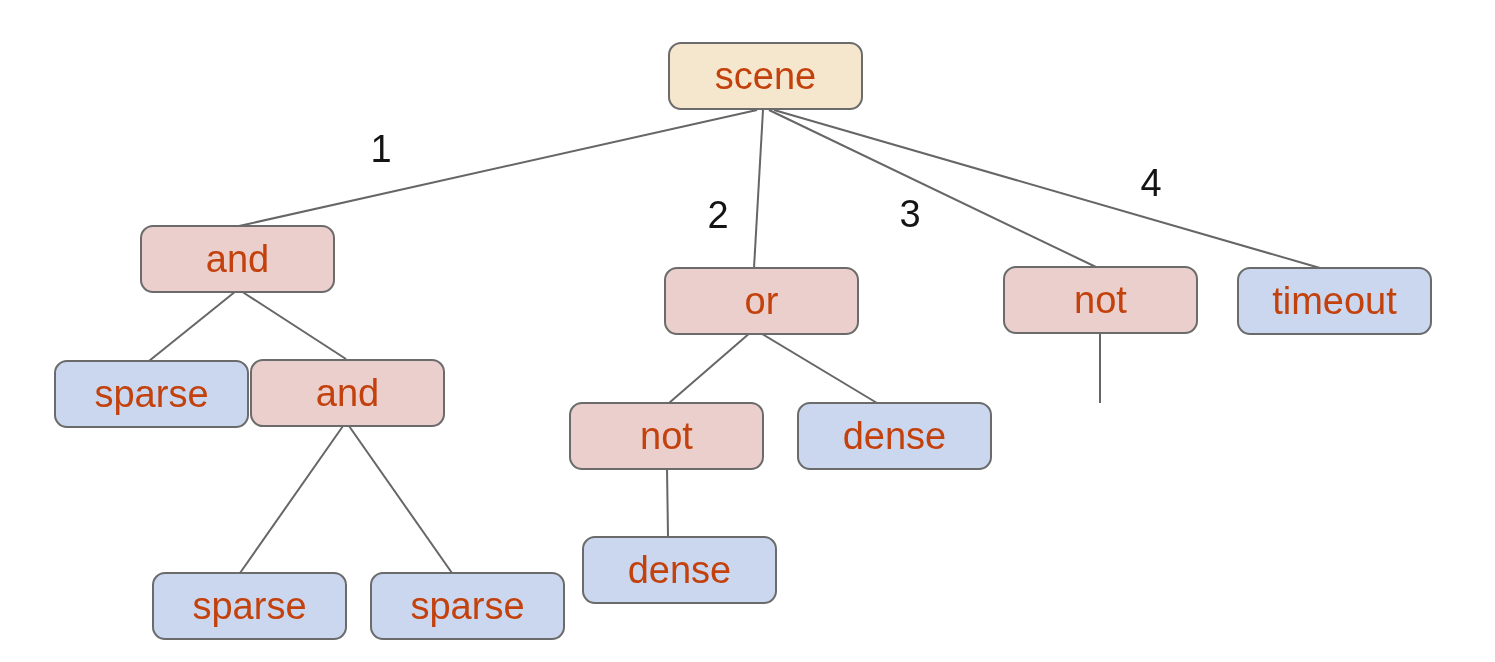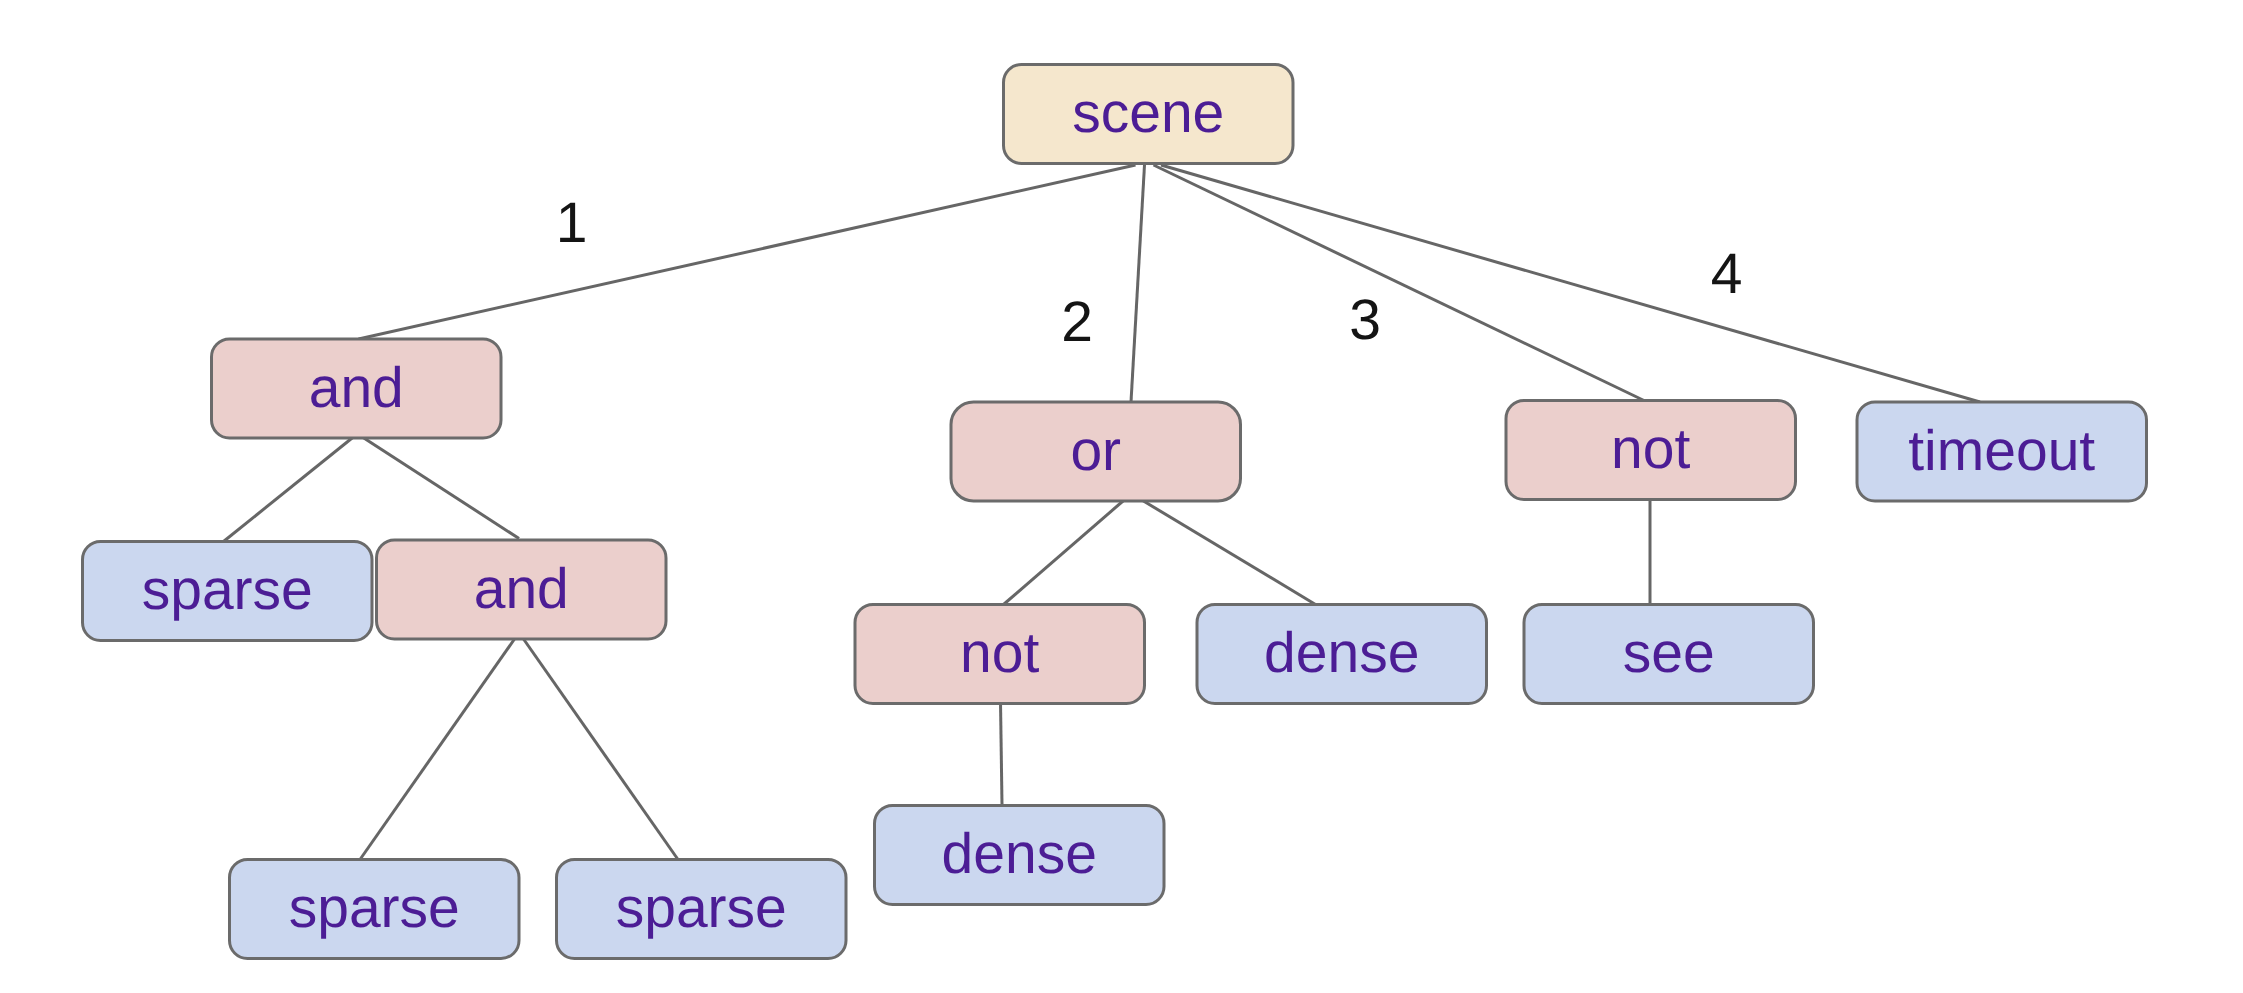--- a/index.html
+++ b/index.html
@@ -32,21 +32,21 @@
     width: 195px;
     height: 68px;
     box-sizing: border-box;
     border: 2px solid #6b6b6b;
     border-radius: 13px;
     display: flex;
     align-items: center;
     justify-content: center;
     font-size: 38px;
     line-height: 1;
-    color: #4c1d95;
+    color: #c2410c;
     white-space: nowrap;
   }
   .fill-root { background: #f5e7cd; }
   .fill-op   { background: #ebcfcc; }
   .fill-leaf { background: #cbd7ef; margin-left: 12px; }
   .edge-label {
     position: absolute;
     transform: translate(-50%, -50%);
     font-size: 38px;
     line-height: 1;
@@ -83,27 +83,26 @@
   <div class="node fill-op" style="left:140px; top:225px;">and</div>
 
   <div class="node fill-leaf" style="left:42px; top:360px;">sparse</div>
 
   <div class="node fill-op" style="left:250px; top:359px;">and</div>
 
   <div class="node fill-leaf" style="left:140px; top:572px;">sparse</div>
 
   <div class="node fill-leaf" style="left:358px; top:572px;">sparse</div>
 
-  <div class="node fill-op" style="left:633px; top:267px;border-radius:16px;">or</div>
+  <div class="node fill-op" style="left:664px; top:267px;">or</div>
 
   <div class="node fill-op" style="left:569px; top:402px;">not</div>
 
   <div class="node fill-leaf" style="left:785px; top:402px;">dense</div>
 
   <div class="node fill-leaf" style="left:570px; top:536px;">dense</div>
 
   <div class="node fill-op" style="left:1003px; top:266px;">not</div>
 
-  <div class="node fill-leaf" style="left:1003px; top:402px;">see</div>
 
   <div class="node fill-leaf" style="left:1225px; top:267px;">timeout</div>
 
 </div>
 
 </body></html>

